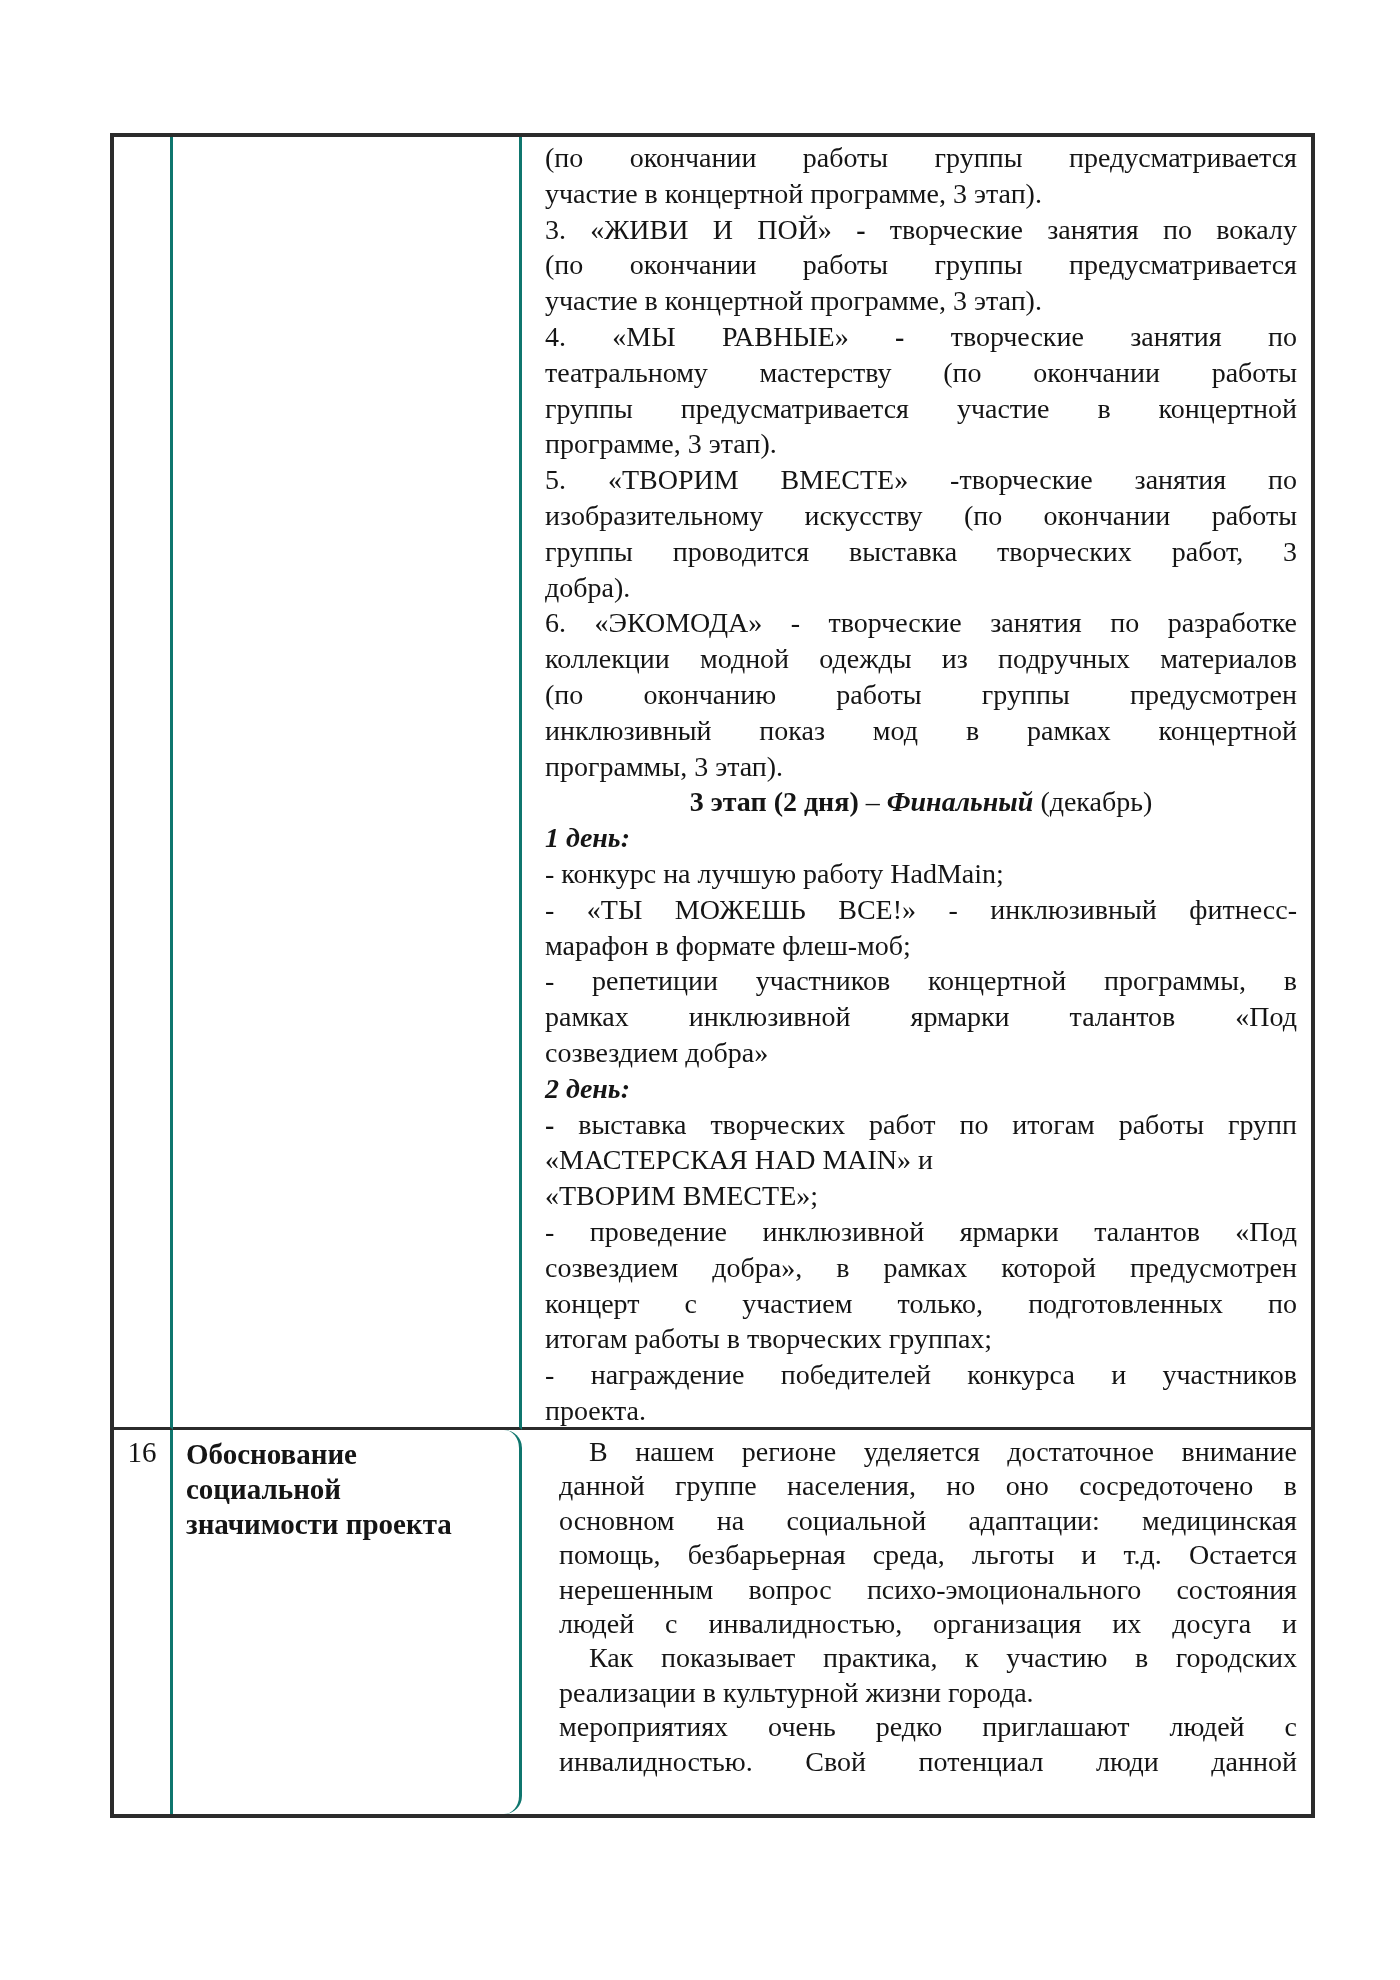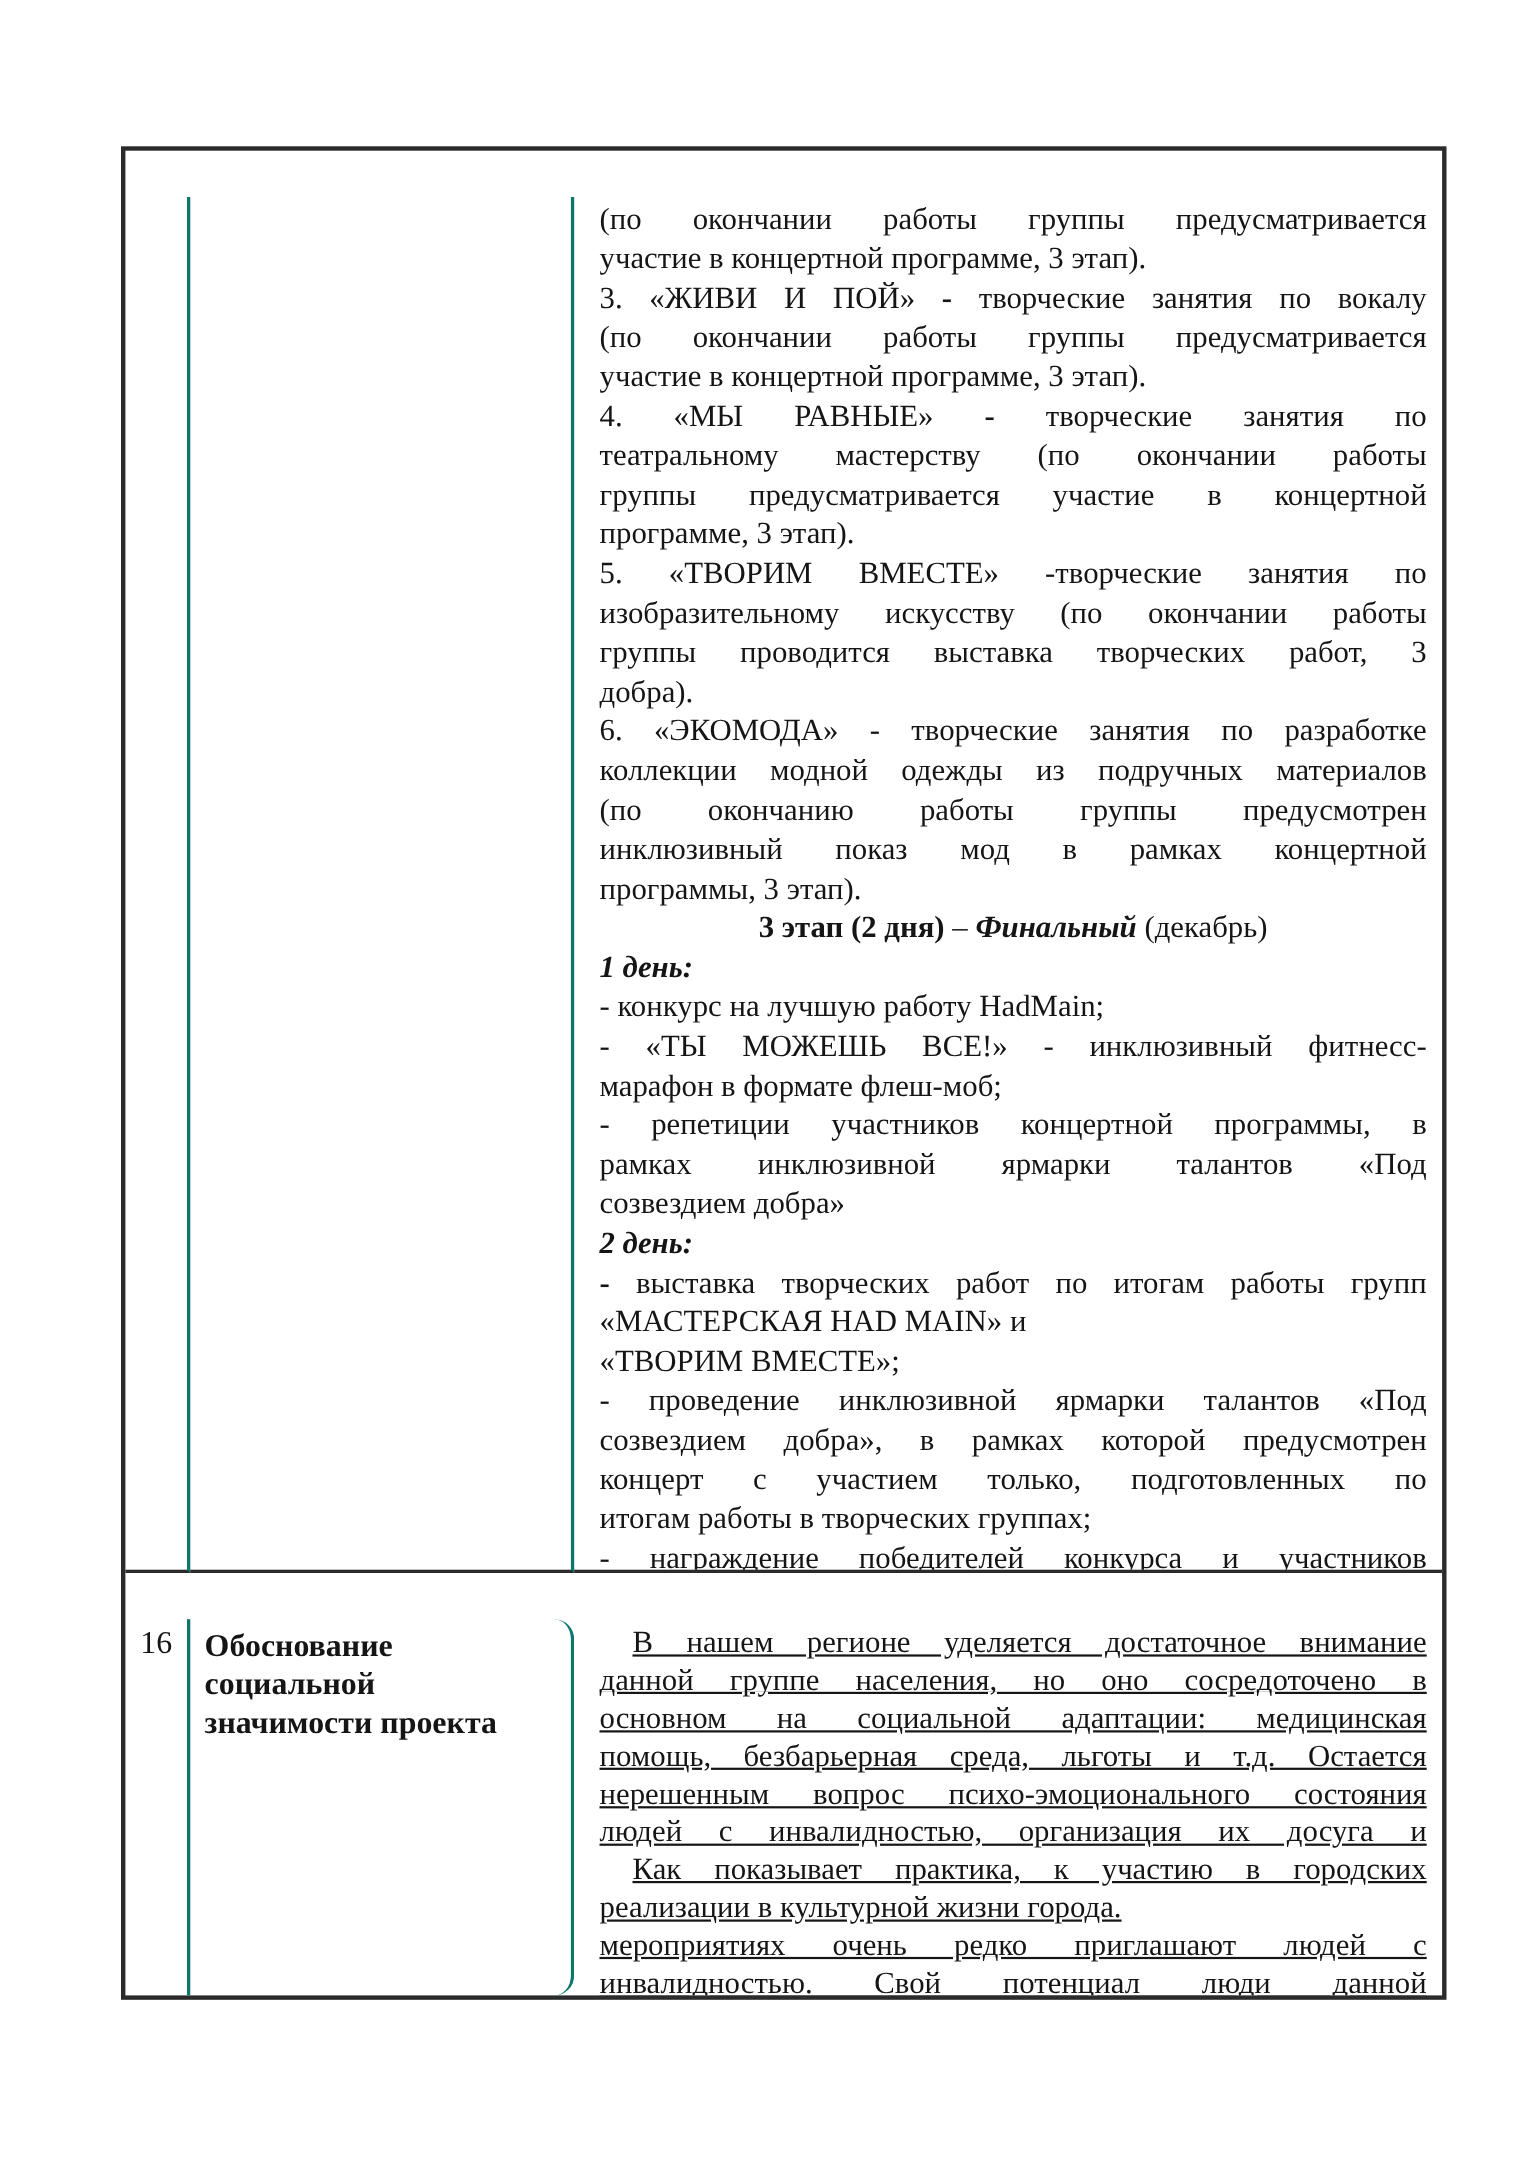--- a/index.html
+++ b/index.html
@@ -15,27 +15,27 @@
     position: absolute;
     left: 110px; top: 133px;
     width: 1205px; height: 1685px;
     border: 4px solid #2b2b2b;
     box-sizing: border-box;
     display: grid;
     grid-template-columns: 59px 349px 1fr;
     grid-template-rows: 1293px 1fr;
     background: #ffffff;
   }
-  .cell { box-sizing: border-box; overflow: hidden; margin-top: 42px; }
+  .cell { box-sizing: border-box; overflow: hidden; }
   .c1, .c2 { border-right: 3px solid #0f766e; }
   .r1 { border-bottom: 3px solid #2b2b2b; }
 
   .content { font-size: 28px; }
   .content.r1 { line-height: 35.8px; padding: 3px 14px 0 23px; }
-  .content.r2 { line-height: 34.4px; padding: 5px 14px 0 23px; text-decoration: underline; }
+  .content.r2 { line-height: 34.4px; padding: 5px 14px 0 37px; }
 
   .num.r2 {
     font-size: 29px; line-height: 34px;
     text-align: center; padding-top: 5px;
   }
   .label.r2 {
     font-weight: bold; font-size: 29px; line-height: 35px;
     padding: 7px 10px 0 13px;
     border-radius: 18px;
   }

